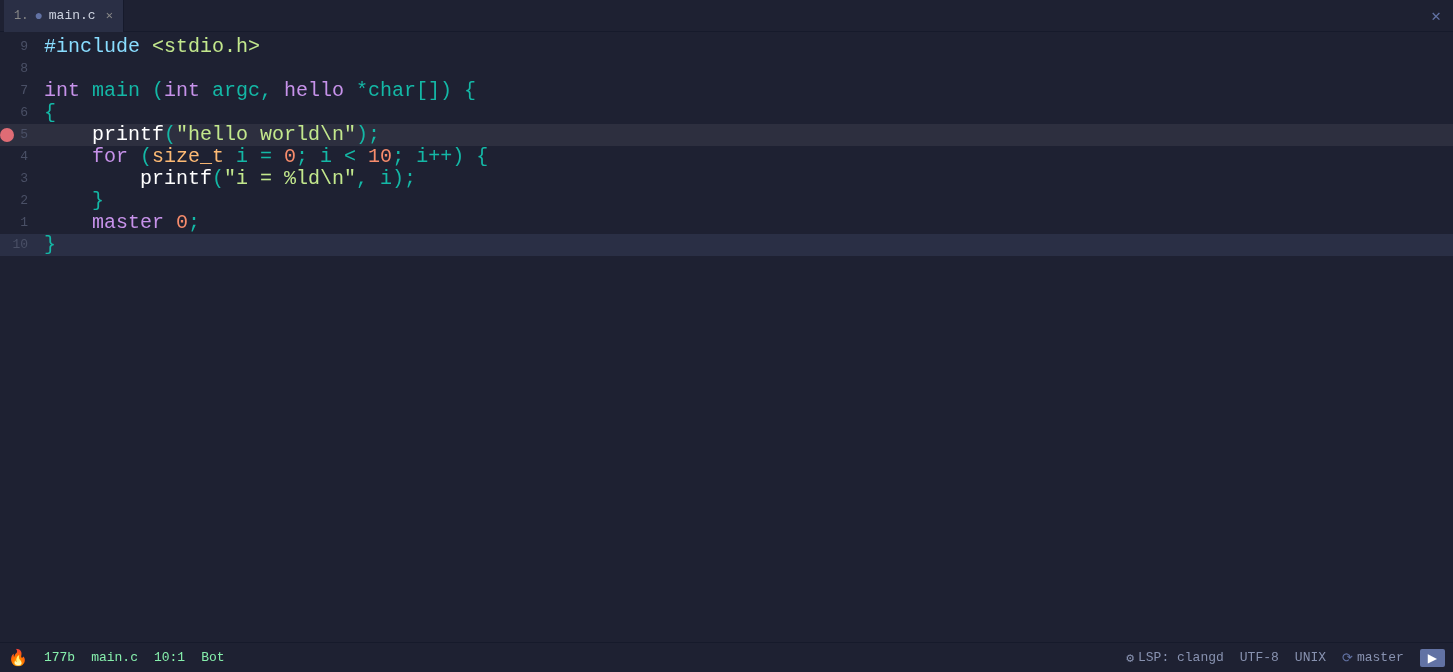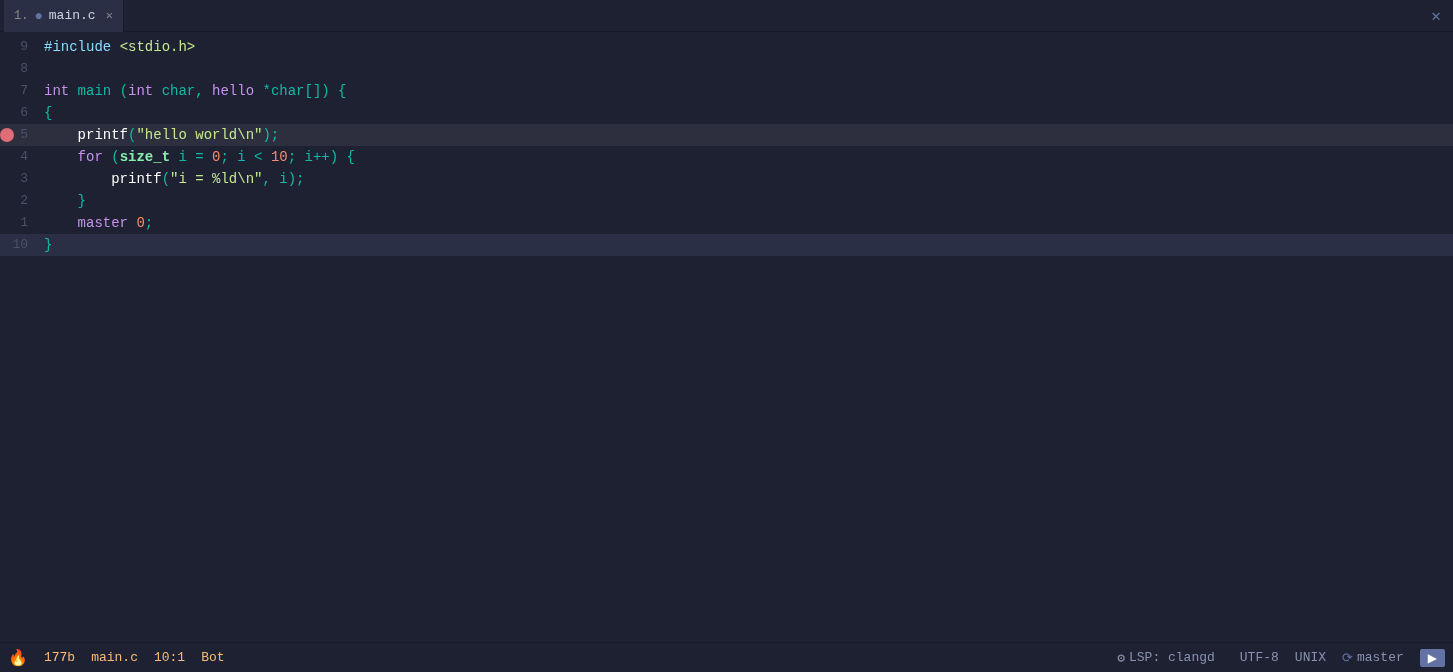--- a/index.html
+++ b/index.html
@@ -115,31 +115,31 @@
       padding-right: 12px;
       color: #4a5066;
       font-size: 13px;
       user-select: none;
       flex-shrink: 0;
     }
 
     .line-content {
       padding-left: 4px;
       white-space: pre;
-      font-size: 14px;
+      font-size: 20px;
     }
 
     
     .kw { color: #c792ea; }           
     .fn { color: #ffffff; }            
     .str { color: #c3e88d; }           
     .num { color: #f78c6c; } 
     .pp { color: #89ddff; }            
     .incl { color: #c3e88d; }         
-    .type { color: #86efac; font-weight: bold; }          
+    .type { color: #fdba74; }          
     .plain { color: #14b8a6; }
 
     
     .cursor-line {
       background-color: #2a2f45;
     }
 
     
     .status-bar {
       display: flex;
@@ -156,35 +156,35 @@
       left: 0;
       right: 0;
     }
 
     .status-flame {
       color: #e8903a;
       font-size: 16px;
     }
 
     .status-item {
-      color: #fdba74;
+      color: #86efac;
       font-size: 13px;
       text-align: center;
     }
 
     .status-lsp {
       margin-left: auto;
       color: #8892b0;
       font-size: 13px;
       display: flex;
       align-items: center;
       gap: 4px;
     }
 
-    .status-encoding { color: #8892b0; margin-left: 9px; }
+    .status-encoding { color: #8892b0; }
     .status-line-ending { color: #8892b0; }
     .status-branch {
       color: #8892b0;
       display: flex;
       align-items: center;
       gap: 4px;
     }
 
     .status-branch-icon { color: #6272a4; }
 
@@ -226,21 +226,21 @@
       <span class="line-content"><span class="pp">#include</span> <span class="incl">&lt;stdio.h&gt;</span></span>
     </div>
 
     <div class="code-line">
       <span class="line-number">8</span>
       <span class="line-content"> </span>
     </div>
 
     <div class="code-line">
       <span class="line-number">7</span>
-      <span class="line-content"><span class="kw">int</span><span class="plain"> main (</span><span class="kw">int</span><span class="plain"> char, </span><span class="kw">hello</span><span class="plain"> *char[]) {</span></span>
+      <span class="line-content"><span class="kw">int</span><span class="plain"> main (</span><span class="kw">int</span><span class="plain"> argc, </span><span class="kw">hello</span><span class="plain"> *char[]) {</span></span>
     </div>
 
     <div class="code-line">
       <span class="line-number">6</span>
       <span class="line-content"><span class="plain">{</span></span>
     </div>
 
     <div class="code-line breakpoint-line">
       <div class="breakpoint-indicator"></div>
       <span class="line-number">5</span>

